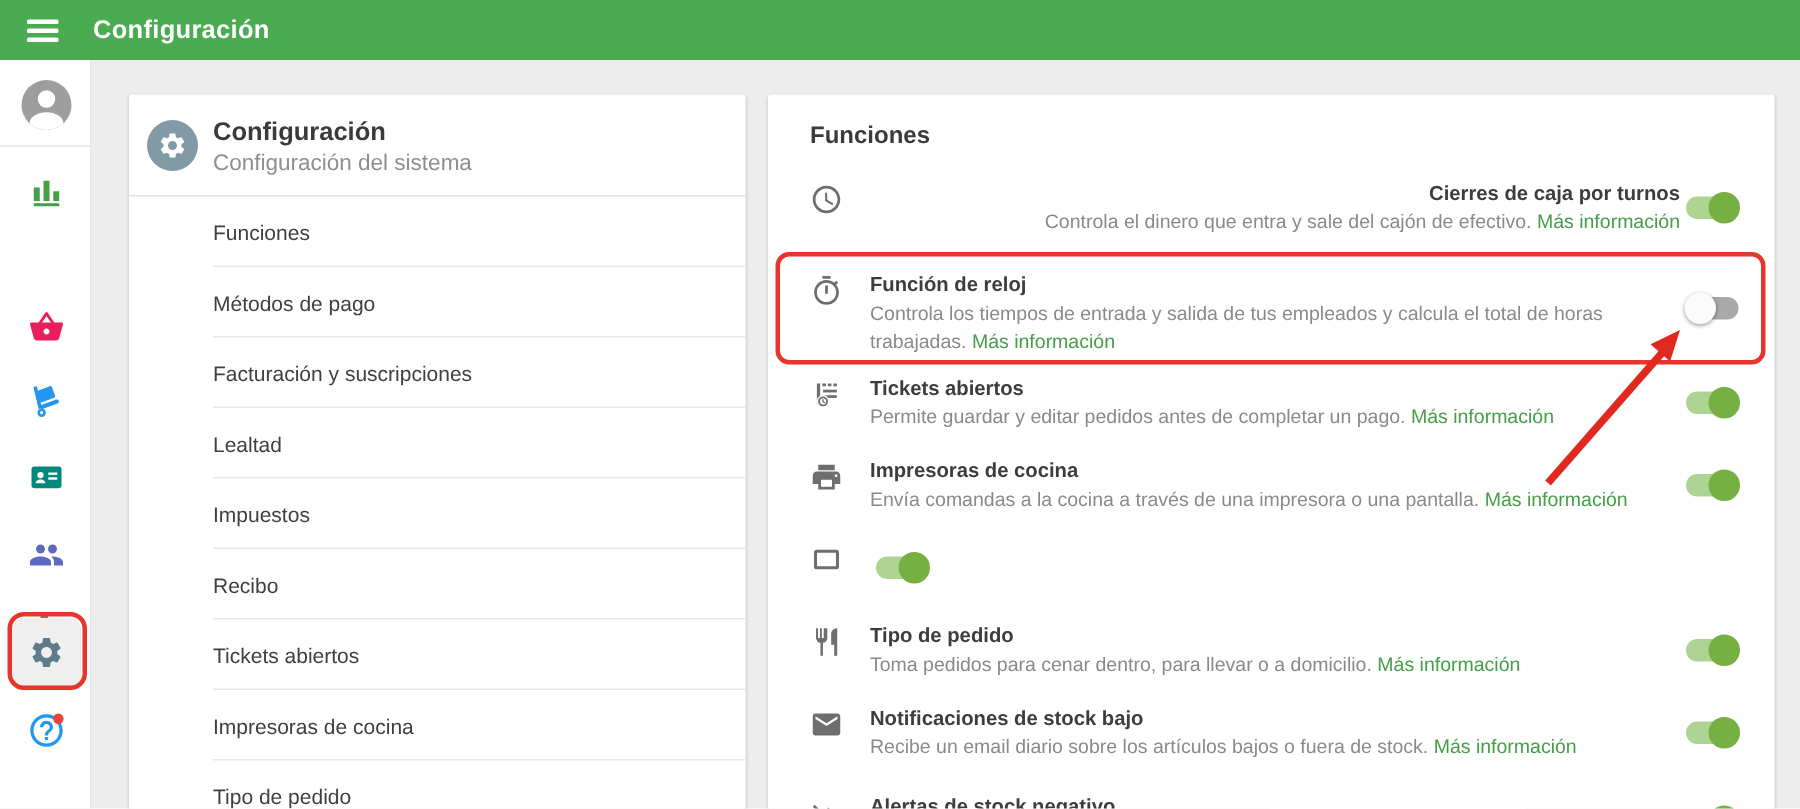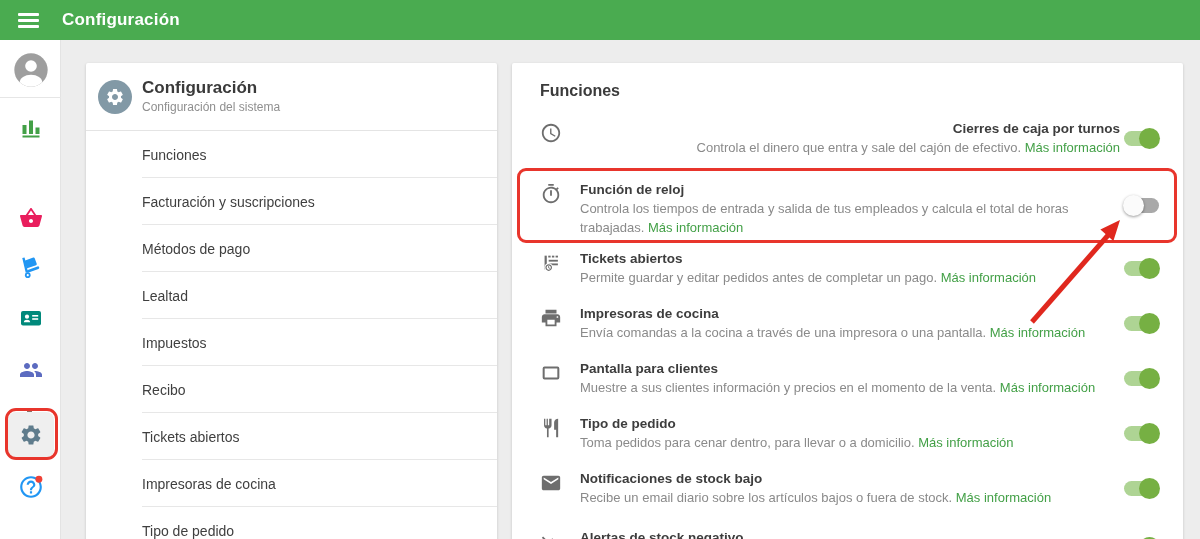--- a/index.html
+++ b/index.html
@@ -35,21 +35,21 @@
     position:absolute; top:63px; background:#fff; border-radius:2px;
     box-shadow:0 1px 3px rgba(0,0,0,.18);
   }
   .menu-card { left:86px; width:411px; height:495px; }
   .fcard { left:512px; width:671px; height:495px; overflow:hidden; }
 
   
   .menu-head { position:relative; height:68px; border-bottom:1px solid #e4e4e4; }
   .menu-head-icon { position:absolute; left:12px; top:17px; width:34px; height:34px; border-radius:50%; background:#8299a6; display:flex; align-items:center; justify-content:center; }
   .menu-head-title { position:absolute; left:56px; top:15px; font-size:17px; font-weight:700; color:#3a3a3a; }
-  .menu-head-sub { position:absolute; left:56px; top:37px; font-size:12px; color:#8f8f8f; }
+  .menu-head-sub { position:absolute; left:56px; top:37px; font-size:15px; color:#8f8f8f; }
   .menu-list { position:absolute; left:0; top:68px; right:0; }
   .menu-item { position:relative; height:47px; display:flex; align-items:center; padding-left:56px; font-size:14px; color:#3f3f3f; cursor:pointer; }
   .menu-item::after { content:""; position:absolute; left:56px; right:0; bottom:0; height:1px; background:#e7e7e7; }
 
   
   .fcard-title { position:absolute; left:28px; top:19px; font-size:16px; font-weight:700; color:#3b3b3b; }
   .frow { position:absolute; left:28px; display:flex; align-items:flex-start; width:620px; }
   .frow-icon { width:40px; flex:none; padding-top:2px; color:#6e6e6e; }
   .frow-text { width:540px; flex:none; }
   .frow-title { font-size:13.5px; font-weight:700; color:#3d3d3d; line-height:18px; }
@@ -197,22 +197,22 @@
     <div class="menu-head-icon">
       <svg width="20" height="20" viewBox="0 0 24 24" fill="#ffffff">
         <path d="M19.14 12.94c.04-.3.06-.61.06-.94 0-.32-.02-.64-.07-.94l2.03-1.58c.18-.14.23-.41.12-.61l-1.92-3.32c-.12-.22-.37-.29-.59-.22l-2.39.96c-.5-.38-1.03-.7-1.62-.94l-.36-2.54c-.04-.24-.24-.41-.48-.41h-3.84c-.24 0-.43.17-.47.41l-.36 2.54c-.59.24-1.13.57-1.62.94l-2.39-.96c-.22-.08-.47 0-.59.22L2.74 8.87c-.12.21-.08.47.12.61l2.03 1.58c-.05.3-.09.63-.09.94s.02.64.07.94l-2.03 1.58c-.18.14-.23.41-.12.61l1.92 3.32c.12.22.37.29.59.22l2.39-.96c.5.38 1.03.7 1.62.94l.36 2.54c.05.24.24.41.48.41h3.84c.24 0 .44-.17.47-.41l.36-2.54c.59-.24 1.13-.56 1.62-.94l2.39.96c.22.08.47 0 .59-.22l1.92-3.32c.12-.22.07-.47-.12-.61l-2.01-1.58zM12 15.6c-1.98 0-3.6-1.62-3.6-3.6s1.62-3.6 3.6-3.6 3.6 1.62 3.6 3.6-1.62 3.6-3.6 3.6z"></path>
       </svg>
     </div>
     <div class="menu-head-title">Configuración</div>
     <div class="menu-head-sub">Configuración del sistema</div>
   </div>
   <div class="menu-list">
     <div class="menu-item">Funciones</div>
+    <div class="menu-item">Métodos de pago</div>
     <div class="menu-item">Facturación y suscripciones</div>
-    <div class="menu-item">Métodos de pago</div>
     <div class="menu-item">Lealtad</div>
     <div class="menu-item">Impuestos</div>
     <div class="menu-item">Recibo</div>
     <div class="menu-item">Tickets abiertos</div>
     <div class="menu-item">Impresoras de cocina</div>
     <div class="menu-item">Tipo de pedido</div>
   </div>
 </div>
 
 <div class="card fcard">
@@ -288,24 +288,20 @@
         <span class="thumb"></span>
       </div>
   </div>
 
   <div class="frow" style="top:297px;">
     <div class="frow-icon">
       <svg width="22" height="22" viewBox="0 0 24 24">
           <rect x="4" y="6" width="16" height="12" rx="1" fill="none" stroke="#6e6e6e" stroke-width="2.2"></rect>
         </svg>
     </div>
-    <div class="frow-text">
-      <div class="frow-title">Pantalla para clientes</div>
-      <div class="frow-desc"><span>Muestre a sus clientes información y precios en el momento de la venta.</span> <a class="frow-link">Más información</a></div>
-    </div>
     <div class="toggle on">
         <span class="track"></span>
         <span class="thumb"></span>
       </div>
   </div>
 
   <div class="frow" style="top:352px;">
     <div class="frow-icon">
       <svg width="22" height="22" viewBox="0 0 24 24" fill="#6e6e6e">
           <path d="M10 9H8.6V2H7.2v7H5.8V2H4.4v7c0 1.9 1.4 3.4 3.2 3.6V22h1.8v-9.4C11.2 12.4 12.6 10.9 12.6 9V2H10v7zm5.4-3v8h2.2v8h2.2V2c-2.4 0-4.4 1.8-4.4 4z"></path>

